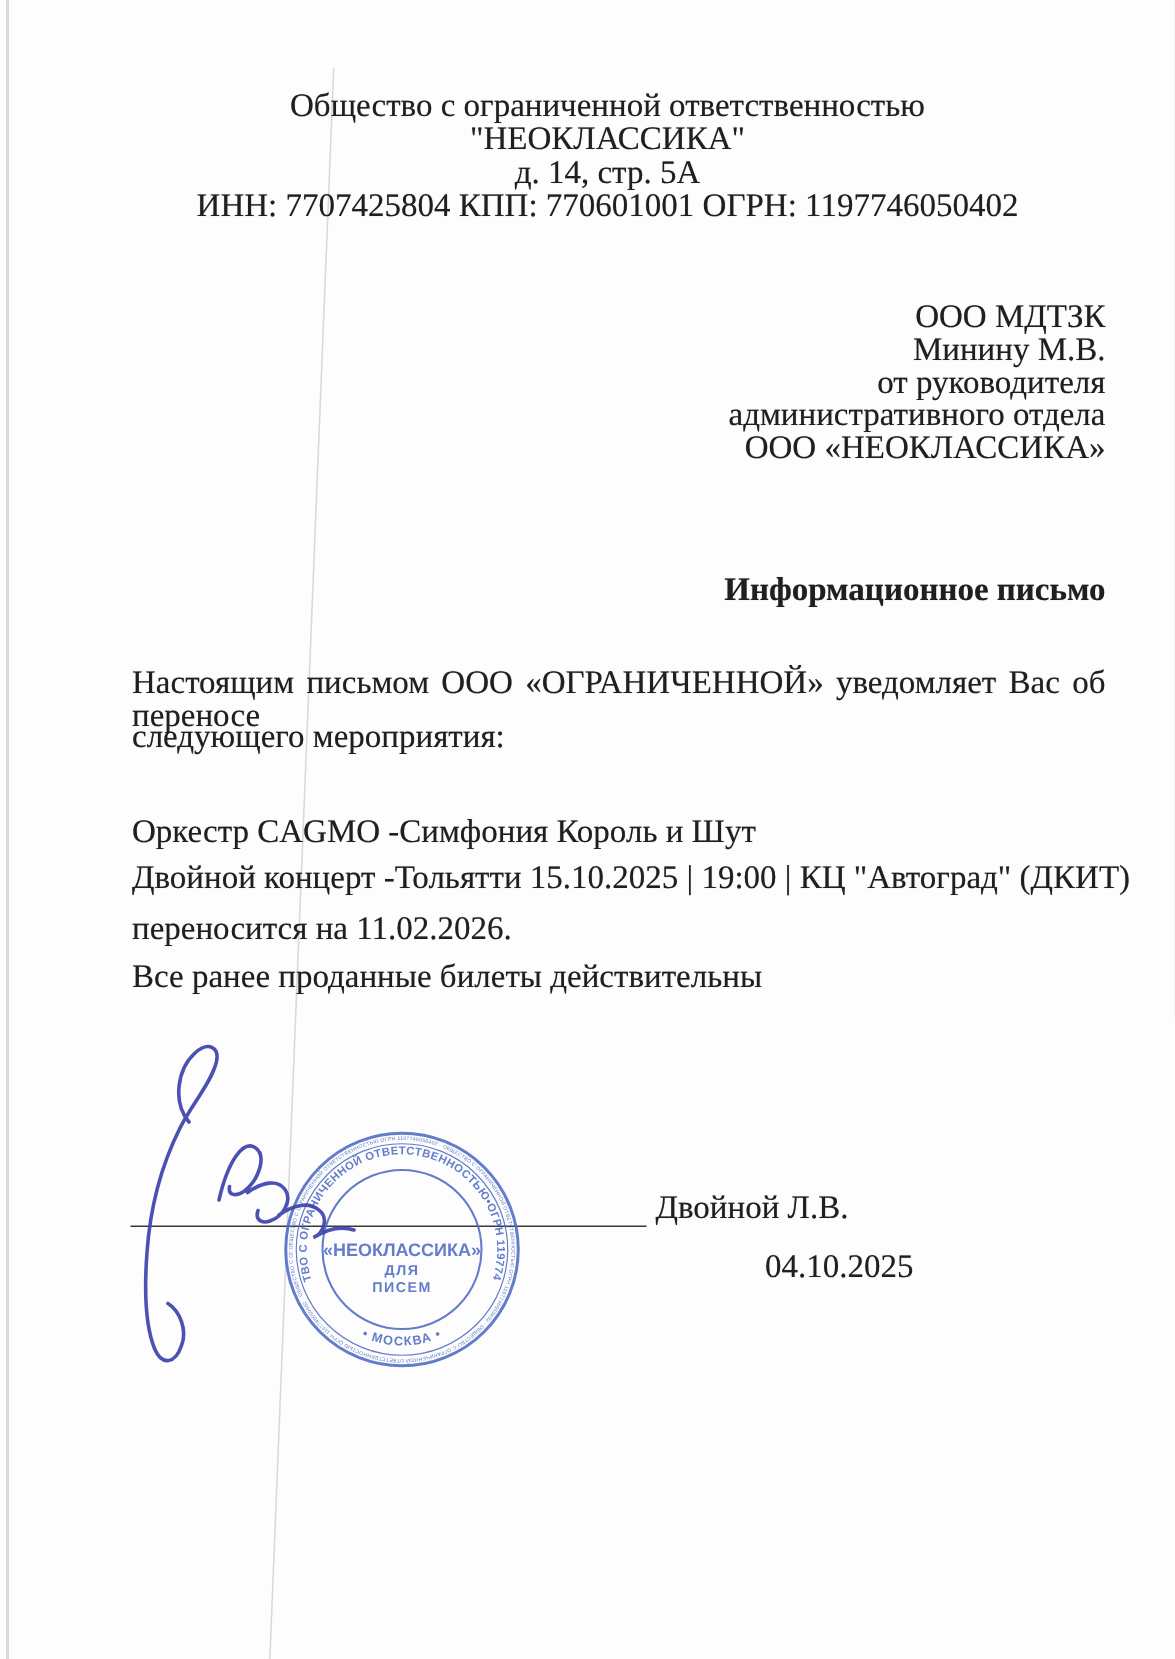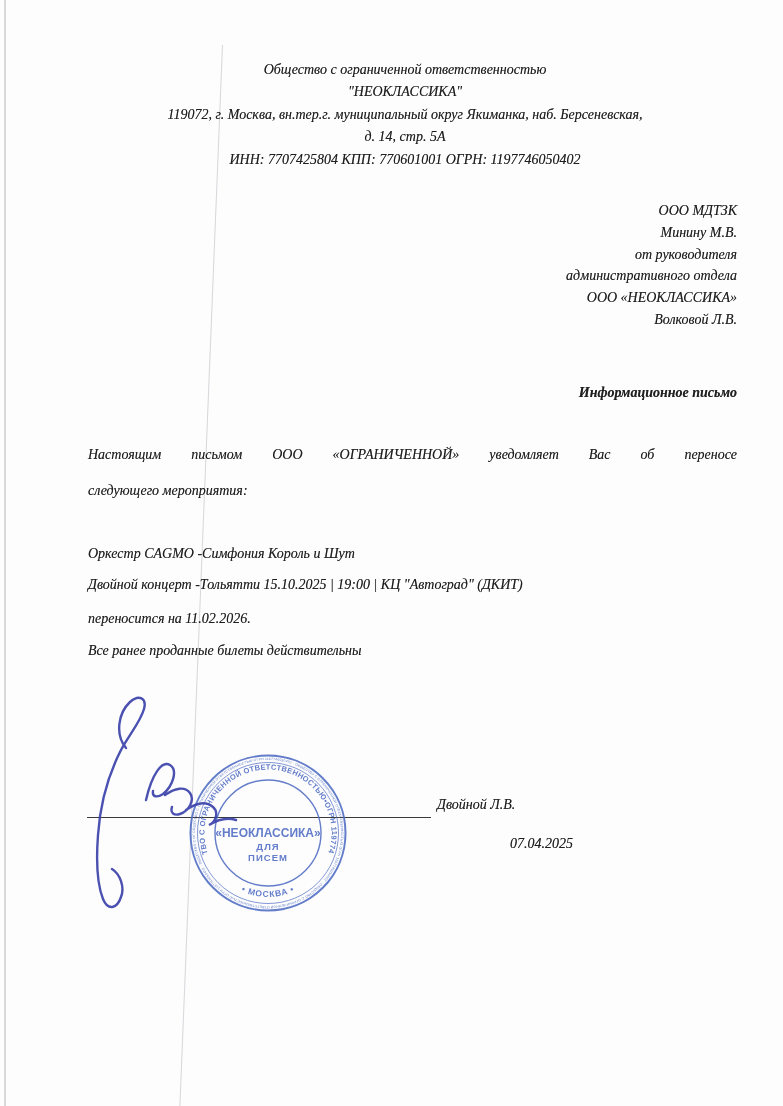--- a/index.html
+++ b/index.html
@@ -13,22 +13,22 @@
   }
   .scan-edge-left{
     position:absolute;left:4px;top:0;width:2px;height:100%;
     background:rgba(150,150,155,0.35);
   }
   .fold-line{
     position:absolute;left:222px;top:45px;width:1px;height:1065px;
     background:rgba(168,168,180,0.45);
     transform:rotate(2.3deg);transform-origin:top left;
   }
-  .txt{position:absolute;font-size:14px;line-height:22px;
-       text-shadow:0 0 .5px rgba(30,30,30,.55);font-style:italic;}
+  .txt{position:absolute;font-size:22px;line-height:22px;
+       text-shadow:0 0 .5px rgba(30,30,30,.55);}
   .company-header{
     left:67px;top:59px;width:676px;
     text-align:center;line-height:22.4px;
   }
   .recipient{
     left:380px;top:200px;width:357px;
     text-align:right;line-height:21.8px;
   }
   .letter-title{left:88px;top:382px;width:649px;text-align:right;font-weight:bold;}
   .intro-1{left:88px;top:444px;width:649px;text-align:justify;text-align-last:justify;}
@@ -54,32 +54,30 @@
 <body>
 
 <div class="page">
 
   <div class="scan-edge-left"></div>
   <div class="fold-line"></div>
 
   <div class="txt company-header">
     <div>Общество с ограниченной ответственностью</div>
     <div>"НЕОКЛАССИКА"</div>
-    <div>119072, г. Москва, вн.тер.г. муниципальный округ Якиманка, наб. Берсеневская,</div>
     <div>д. 14, стр. 5А</div>
     <div>ИНН: 7707425804 КПП: 770601001 ОГРН: 1197746050402</div>
   </div>
 
   <div class="txt recipient">
     <div>ООО МДТЗК</div>
     <div>Минину М.В.</div>
     <div>от руководителя</div>
     <div>административного отдела</div>
     <div>ООО «НЕОКЛАССИКА»</div>
-    <div>Волковой Л.В.</div>
   </div>
 
   <div class="txt letter-title">Информационное письмо</div>
 
   <div class="txt intro-1">Настоящим письмом ООО «ОГРАНИЧЕННОЙ» уведомляет Вас об переносе</div>
   <div class="txt event-1">Оркестр CAGMO -Симфония Король и Шут</div>
 
   <div class="txt intro-2">следующего мероприятия:</div>
   <div class="txt event-2">Двойной концерт -Тольятти 15.10.2025 | 19:00 | КЦ "Автоград" (ДКИТ)</div>
   <div class="txt event-3">переносится на 11.02.2026.</div>
@@ -115,15 +113,15 @@
       <path d="M46,68 C35,55 38,33 50,22 C59,14 67,18 64,29 C60,43 48,56 40,72
                C27,98 20,126 18,155 C16,182 17,204 23,219 C28,231 37,229 41,217
                C45,207 40,194 32,189"></path>
       <path d="M66,120 C72,94 82,80 90,85 C98,90 93,106 83,114 C77,118 72,117 73,111
                M85,115 C95,108 105,106 110,113 C115,120 109,131 100,134 C94,136 90,133 92,127
                M106,130 C116,123 126,121 133,127 C139,132 136,142 129,145 C137,140 147,137 156,140"></path>
     </g>
   </svg>
 
   <div class="txt sig-name">Двойной Л.В.</div>
-  <div class="txt sig-date">07.04.2025</div>
+  <div class="txt sig-date">04.10.2025</div>
 
 </div>
 
 </body></html>

